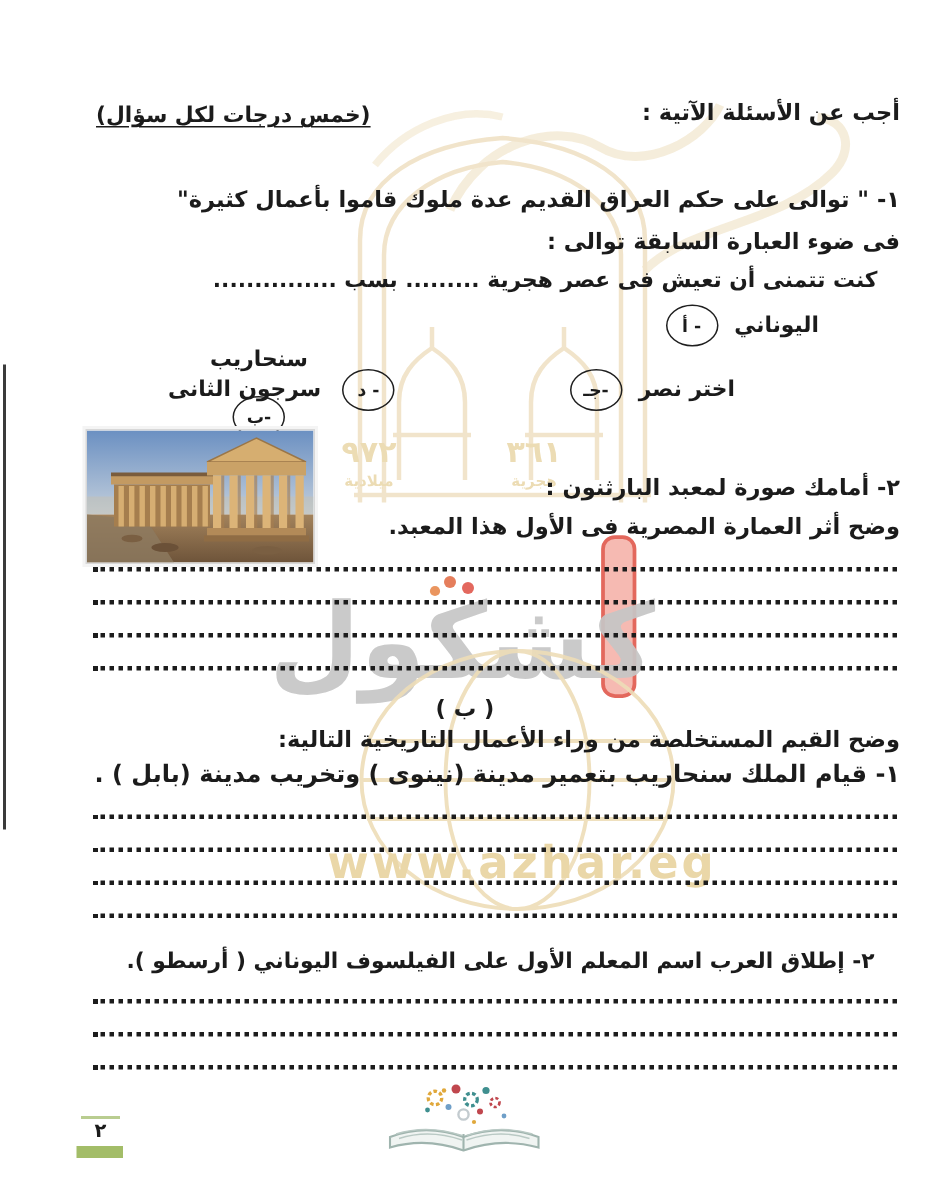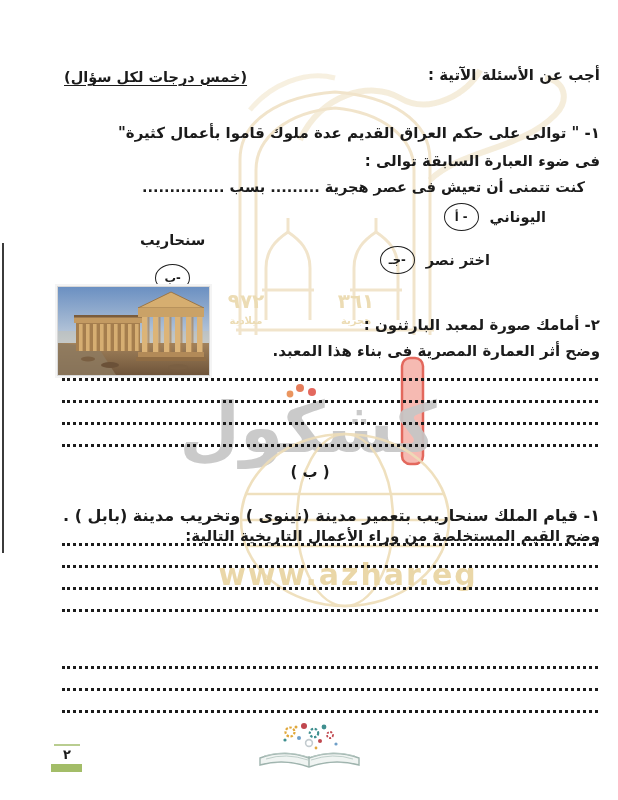--- a/index.html
+++ b/index.html
@@ -100,20 +100,24 @@
       <span class="opt-label" dir="rtl">اليوناني</span>
     </div>
     <div class="abs opt" style="top:220px;left:140px;flex-direction:column;direction:ltr;gap:16px;margin-top:12px;">
       <span class="opt-label" dir="rtl">سنحاريب</span>
       <span class="opt-circle">ب-</span>
     </div>
 
     <div class="abs opt" style="top:246px;right:128px;flex-direction:row;direction:ltr;">
       <span class="opt-circle">جـ-</span>
       <span class="opt-label" dir="rtl">اختر نصر</span>
+    </div>
+    <div class="abs opt" style="top:246px;left:112px;flex-direction:row;direction:ltr;gap:14px;">
+      <span class="opt-label" dir="rtl">سرجون الثانى</span>
+      <span class="opt-circle">د -</span>
     </div>
 
     <div class="photo">
       <svg width="151" height="88" viewBox="0 0 151 88">
         <defs>
           <linearGradient id="sky" x1="0" y1="0" x2="0" y2="1">
             <stop offset="0" stop-color="#6b90c2"></stop>
               <stop offset="1" stop-color="#c3cfdc"></stop>
           </linearGradient>
           <linearGradient id="gnd" x1="0" y1="0" x2="0" y2="1">
@@ -160,36 +164,37 @@
         </g>
         <rect x="80" y="65" width="66" height="5" fill="#b28a58"></rect>
         <rect x="78" y="70" width="70" height="4" fill="#8f6c44"></rect>
         <ellipse cx="30" cy="72" rx="7" ry="2.5" fill="#7a5f42"></ellipse>
         <ellipse cx="52" cy="78" rx="9" ry="3" fill="#6b5138"></ellipse>
         <ellipse cx="120" cy="80" rx="10" ry="2.8" fill="#7a5f42"></ellipse>
       </svg>
     </div>
 
     <div class="abs btxt" style="top:316px;right:18px;">٢- أمامك صورة لمعبد البارثنون :</div>
-    <div class="abs btxt" style="top:342px;right:18px;">وضح أثر العمارة المصرية فى بناء هذا المعبد.</div>
+    <div class="abs btxt" style="top:342px;right:18px;">وضح أثر العمارة المصرية فى الأول هذا المعبد.</div>
 
     <div class="ans-line" style="top:378px;"></div>
     <div class="ans-line" style="top:400px;"></div>
     <div class="ans-line" style="top:422px;"></div>
     <div class="ans-line" style="top:444px;"></div>
 
     <div class="abs btxt" style="top:463px;left:230px;width:160px;text-align:center;">( ب )</div>
-    <div class="abs btxt" style="top:484px;right:18px;margin-top:43px;">وضح القيم المستخلصة من وراء الأعمال التاريخية التالية:</div>
+    <div class="abs btxt" style="top:484px;right:18px;">وضح القيم المستخلصة من وراء الأعمال التاريخية التالية:</div>
     <div class="abs btxt" style="top:506px;right:18px;font-size:16px;">١- قيام الملك سنحاريب بتعمير مدينة (نينوى ) وتخريب مدينة (بابل ) .</div>
 
     <div class="ans-line" style="top:543px;"></div>
     <div class="ans-line" style="top:565px;"></div>
     <div class="ans-line" style="top:587px;"></div>
     <div class="ans-line" style="top:609px;"></div>
 
+    <div class="abs btxt" style="top:632px;right:35px;font-size:14.5px;">٢- إطلاق العرب اسم المعلم الأول على الفيلسوف اليوناني ( أرسطو ).</div>
 
     <div class="ans-line" style="top:666px;"></div>
     <div class="ans-line" style="top:688px;"></div>
     <div class="ans-line" style="top:710px;"></div>
 
     <div class="abs" style="left:252px;top:720px;">
       <svg width="115" height="55" viewBox="0 0 115 55">
         <g>
           <circle cx="38" cy="12" r="4.5" fill="none" stroke="#e0a83c" stroke-width="2.2" stroke-dasharray="2.4,1.6"></circle>
           <circle cx="52" cy="6" r="3" fill="#c0474e"></circle>

